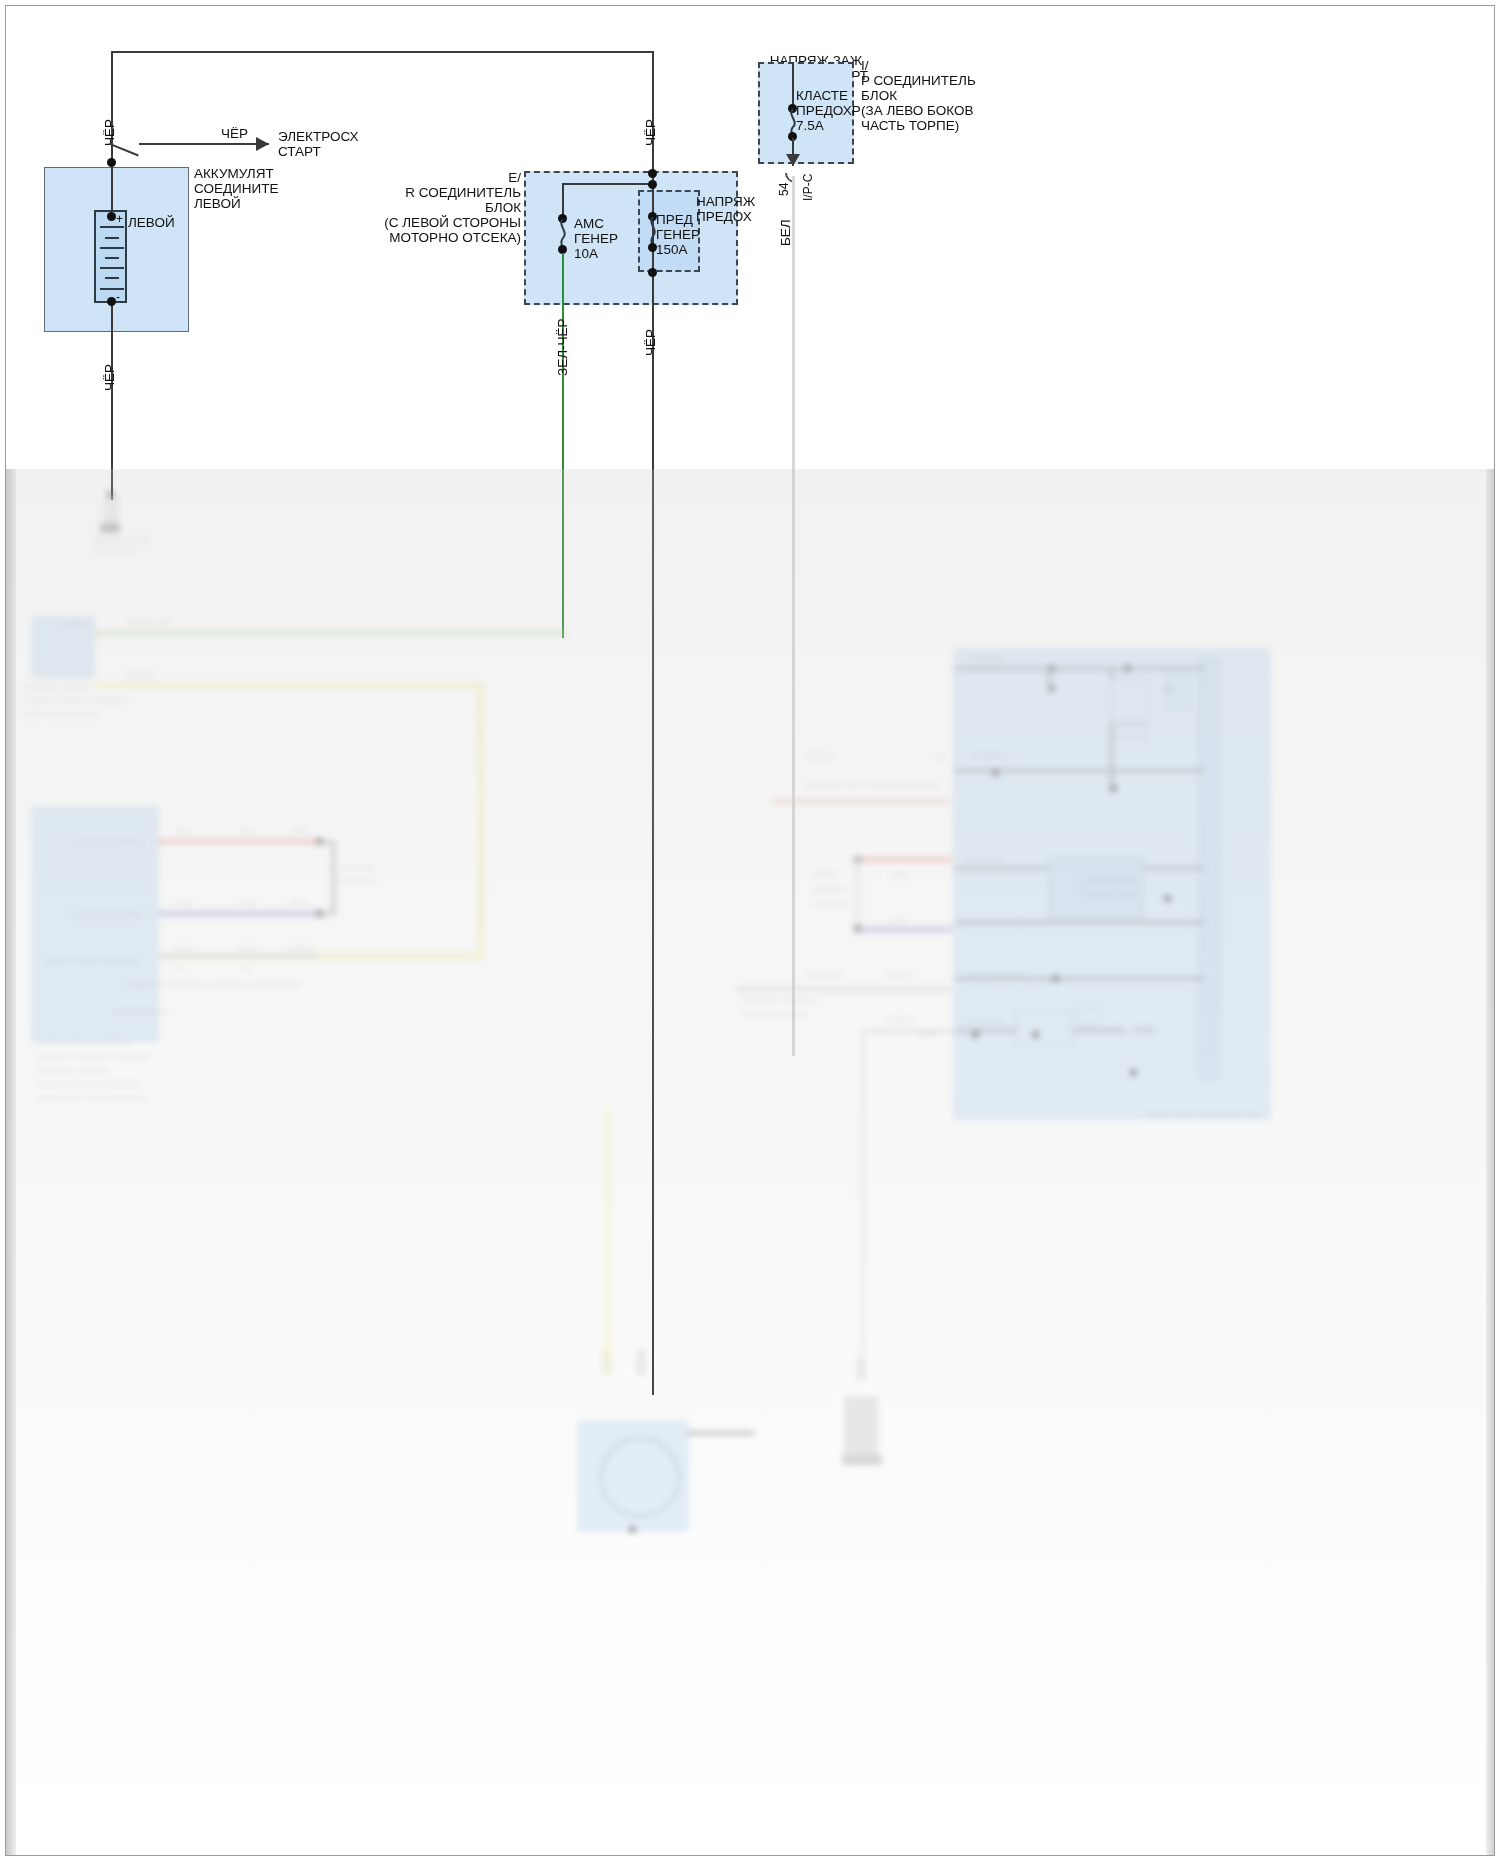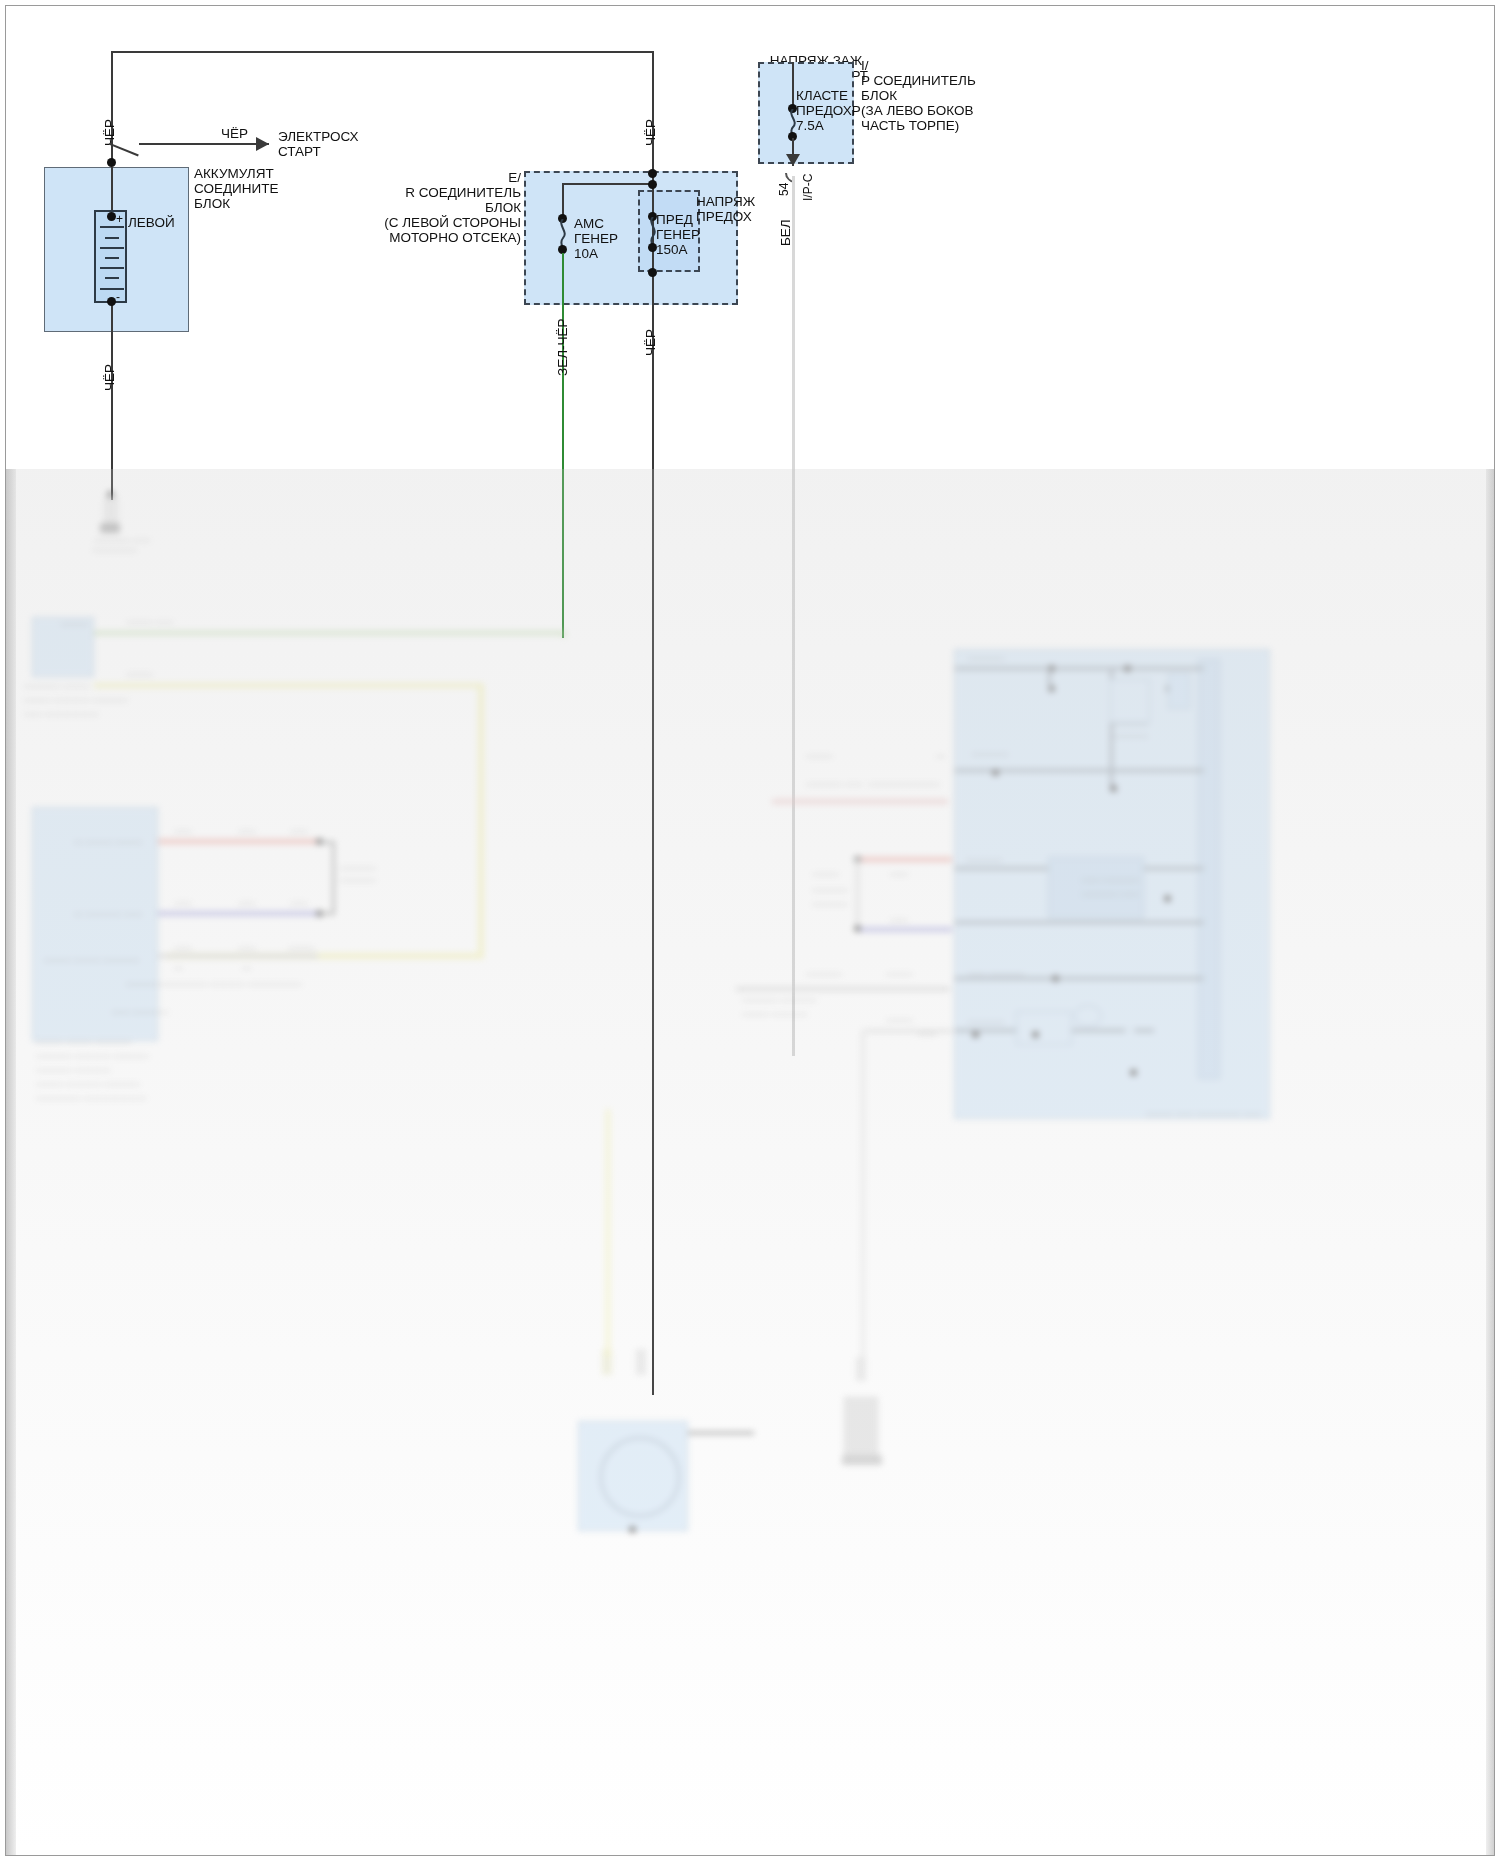--- a/index.html
+++ b/index.html
@@ -73,21 +73,21 @@
   <div class="wire" style="left:104px;top:137px;width:31px;height:2px;transform:rotate(22deg);transform-origin:0 0;"></div>
   <div class="arrow" style="left:250px;top:131px;"></div>
   <span class="lbl" style="left:215px;top:120px;">ЧЁР</span>
   <span class="lbl" style="left:272px;top:123px;">ЭЛЕКТРОСХ
 СТАРТ</span>
 
   <div class="box" style="left:38px;top:161px;width:145px;height:165px;"></div>
   <div class="dot" style="left:101px;top:152px;"></div>
   <span class="lbl" style="left:188px;top:160px;">АККУМУЛЯТ
 СОЕДИНИТЕ
-БЛОК</span>
+ЛЕВОЙ</span>
 
   <div class="wire wv" style="left:105px;top:161px;height:165px;"></div>
   <div class="batt" style="left:88px;top:204px;width:33px;height:93px;">
     <div class="bplate" style="left:4px;top:14px;width:24px;"></div>
     <div class="bplate" style="left:9px;top:25px;width:14px;"></div>
     <div class="bplate" style="left:4px;top:35px;width:24px;"></div>
     <div class="bplate" style="left:9px;top:45px;width:14px;"></div>
     <div class="bplate" style="left:4px;top:55px;width:24px;"></div>
     <div class="bplate" style="left:9px;top:65px;width:14px;"></div>
     <div class="bplate" style="left:4px;top:76px;width:24px;"></div>

